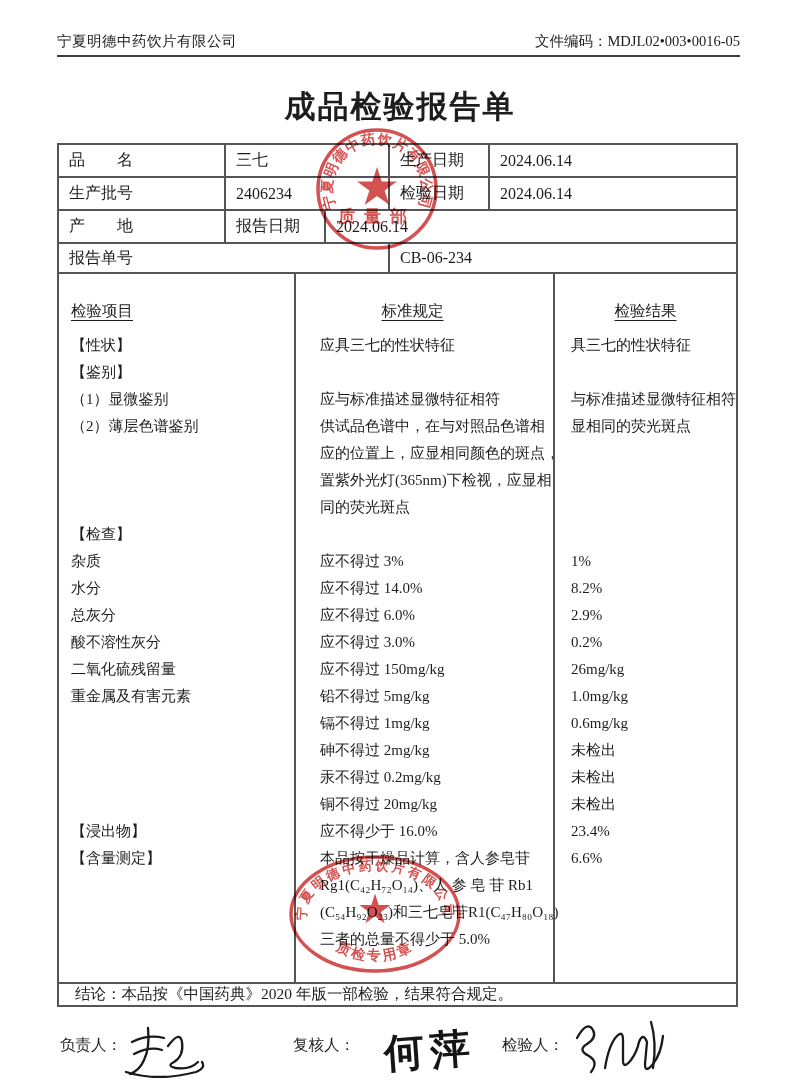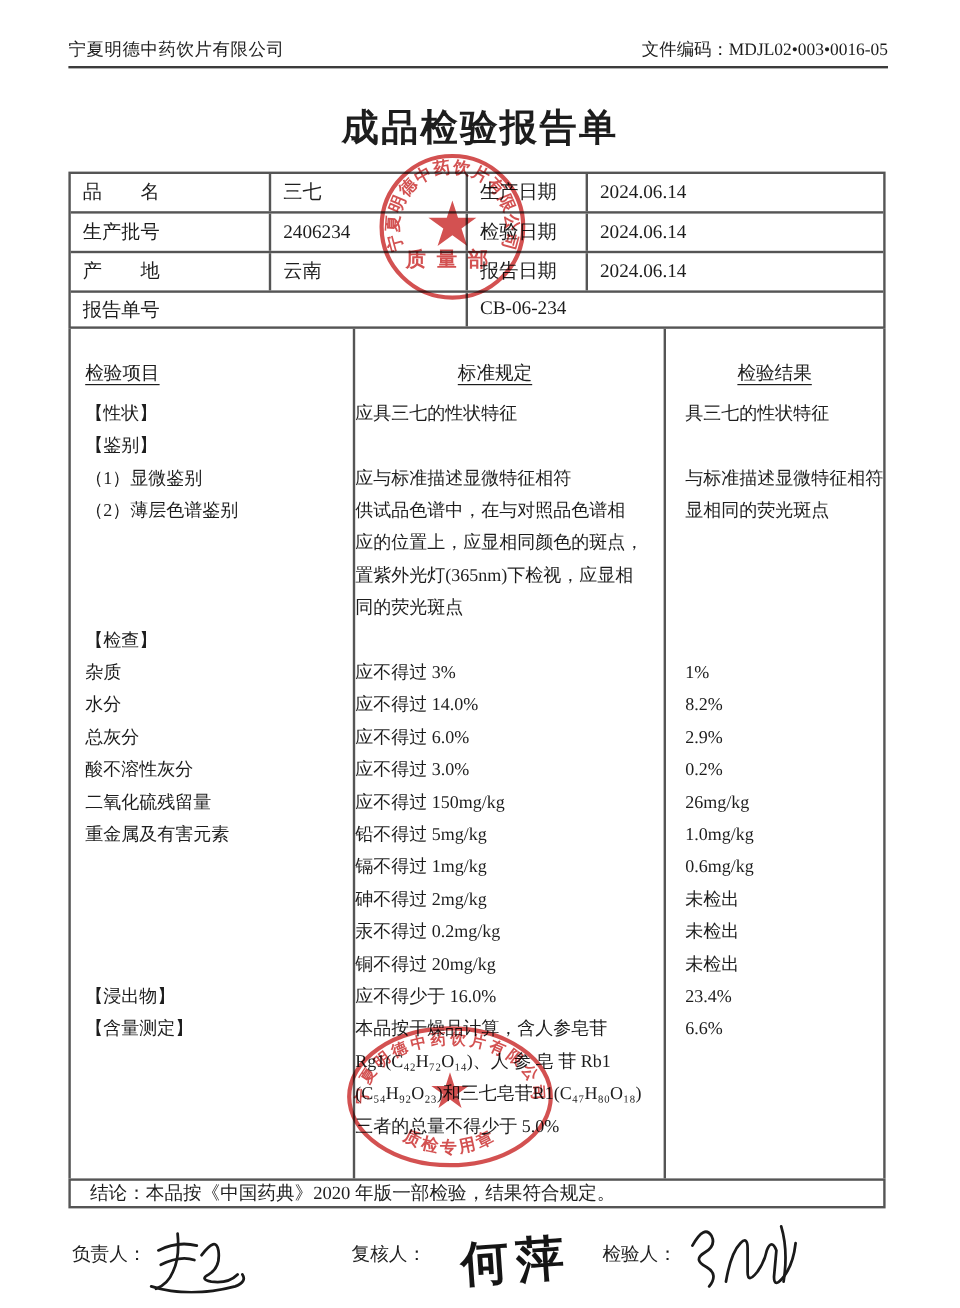--- a/index.html
+++ b/index.html
@@ -31,21 +31,21 @@
   .col.c1{width:224px;}
   .col.c2{width:235px;border-left:2px solid #555;margin-left:24px;}
   .col.c3{flex:1;border-left:2px solid #555;margin-left:24px;}
   .colhead{height:44px;box-sizing:border-box;padding-top:27px;font-size:15.5px;}
   .colhead span{text-decoration:underline;text-underline-offset:4px;}
   .c1 .colhead{padding-left:12px;}
   .c2 .colhead,.c3 .colhead{text-align:center;}
   .lines{margin-top:14px;}
   .ln{height:27px;line-height:27px;white-space:nowrap;overflow:visible;}
   .c1 .ln{padding-left:12px;}
-  .c2 .ln{padding-left:0;}
+  .c2 .ln{padding-left:24px;}
   .c3 .ln{padding-left:16px;}
   
   .concl{left:57px;top:982px;width:681px;height:25px;border:2px solid #555;box-sizing:border-box;
          display:flex;align-items:center;padding-left:16px;font-size:15.5px;}
   
   .sig-label{top:1035px;font-size:15.5px;}
   .sig svg{display:block;}
   .ink{stroke:#1a1a1a;stroke-width:2.3;fill:none;stroke-linecap:round;stroke-linejoin:round;}
   
   .stamp{mix-blend-mode:multiply;opacity:.82;pointer-events:none;}
@@ -69,21 +69,20 @@
       <div class="ic v2">2024.06.14</div>
     </div>
     <div class="irow">
       <div class="ic l1">生产批号</div>
       <div class="ic v1">2406234</div>
       <div class="ic l2">检验日期</div>
       <div class="ic v2">2024.06.14</div>
     </div>
     <div class="irow">
       <div class="ic l1">产　　地</div>
-      <div class="ic v1">云南</div>
       <div class="ic l2">报告日期</div>
       <div class="ic v2">2024.06.14</div>
     </div>
     <div class="irow" style="flex:1;">
       <div class="ic rl">报告单号</div>
       <div class="ic rv">CB-06-234</div>
     </div>
   </div>
 
   <div class="abs main">

